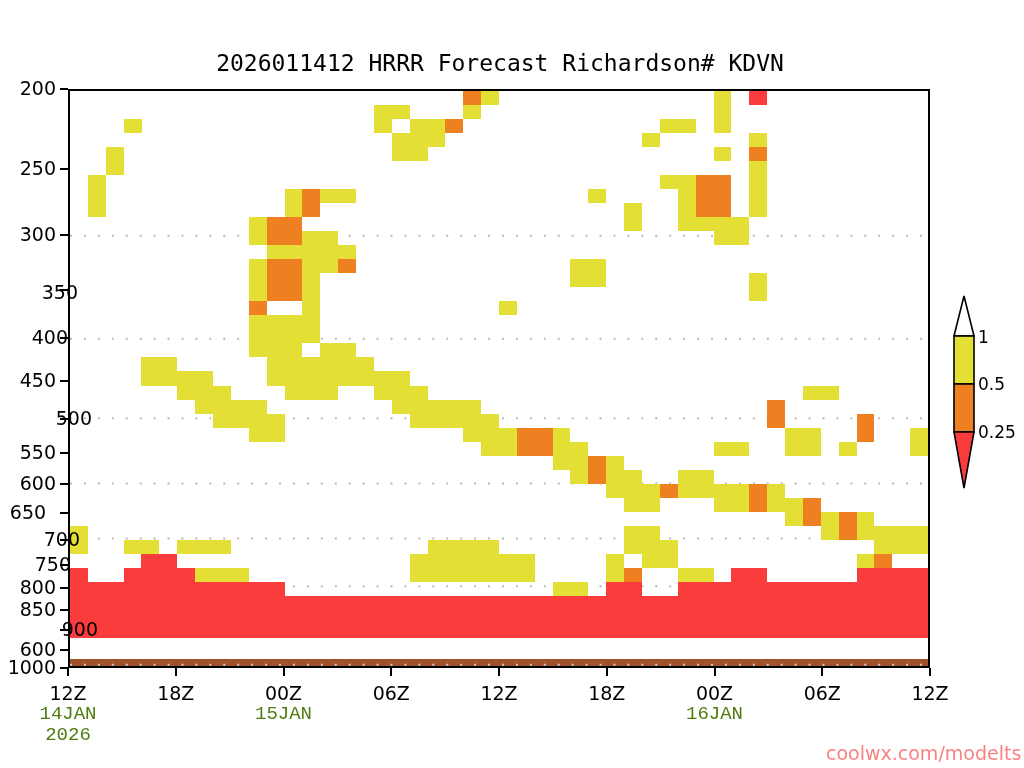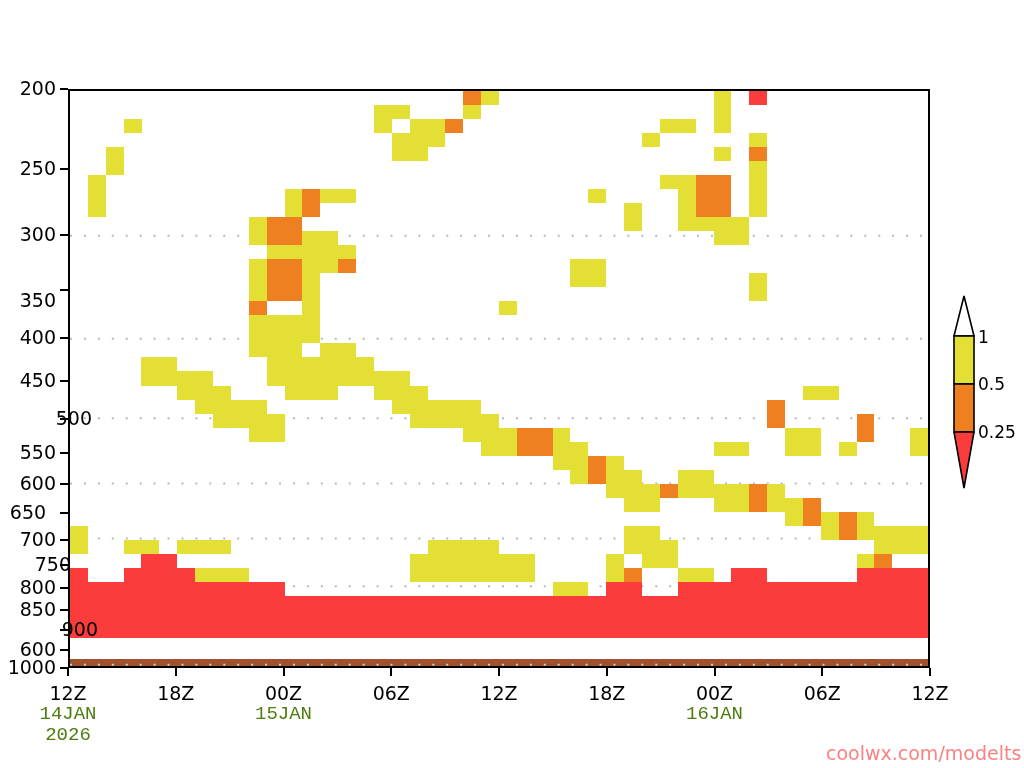--- a/index.html
+++ b/index.html
@@ -132,20 +132,21 @@
     font-family: "DejaVu Sans", sans-serif;
     color: #000000;
     white-space: nowrap;
   }
 </style>
 </head>
 <body>
 
 <div id="root">
 
+  <div id="chart-title">2026011412 HRRR Forecast Richardson# KDVN</div>
 
   <div id="plot-frame">
     <svg id="plot-canvas" viewBox="0 0 862 579" preserveAspectRatio="none">
         <g>
           <line x1="0" x2="862" y1="145.86725948289097" y2="145.86725948289097" stroke="#b8b8b8" stroke-width="2" stroke-dasharray="2 12" stroke-linecap="butt"></line>
           <line x1="0" x2="862" y1="249.3617271244946" y2="249.3617271244946" stroke="#b8b8b8" stroke-width="2" stroke-dasharray="2 12" stroke-linecap="butt"></line>
           <line x1="0" x2="862" y1="329.6382728755054" y2="329.6382728755054" stroke="#b8b8b8" stroke-width="2" stroke-dasharray="2 12" stroke-linecap="butt"></line>
           <line x1="0" x2="862" y1="395.2289866073856" y2="395.2289866073856" stroke="#b8b8b8" stroke-width="2" stroke-dasharray="2 12" stroke-linecap="butt"></line>
           <line x1="0" x2="862" y1="450.68514489124044" y2="450.68514489124044" stroke="#b8b8b8" stroke-width="2" stroke-dasharray="2 12" stroke-linecap="butt"></line>
           <line x1="0" x2="862" y1="498.7234542489892" y2="498.7234542489892" stroke="#b8b8b8" stroke-width="2" stroke-dasharray="2 12" stroke-linecap="butt"></line>
@@ -364,35 +365,35 @@
   </div>
 
   <div id="axis-layer">
       <div class="ytick-mark" style="left: 60px; top: 88px;"></div>
       <div class="ytick-label" style="right: auto; left: 0px; width: 56px; top: 77px;">200</div>
       <div class="ytick-mark" style="left: 60px; top: 168.277px;"></div>
       <div class="ytick-label" style="right: auto; left: 0px; width: 56px; top: 157.277px;">250</div>
       <div class="ytick-mark" style="left: 60px; top: 233.867px;"></div>
       <div class="ytick-label" style="right: auto; left: 0px; width: 56px; top: 222.867px;">300</div>
       <div class="ytick-mark" style="left: 60px; top: 289.323px;"></div>
-      <div class="ytick-label" style="right: auto; left: 0px; width: 56px; top: 289px;">350</div>
+      <div class="ytick-label" style="right: auto; left: 0px; width: 56px; top: 281px; padding-left: 22px;">350</div>
       <div class="ytick-mark" style="left: 60px; top: 337.362px;"></div>
-      <div class="ytick-label" style="right: auto; left: 0px; width: 56px; top: 326.362px;">400</div>
+      <div class="ytick-label" style="right: auto; left: 12px; width: 56px; top: 326.362px;">400</div>
       <div class="ytick-mark" style="left: 60px; top: 379.735px;"></div>
       <div class="ytick-label" style="right: auto; left: 0px; width: 56px; top: 368.735px;">450</div>
       <div class="ytick-mark" style="left: 60px; top: 417.638px;"></div>
       <div class="ytick-label" style="right: auto; left: 0px; width: 56px; top: 406.638px; margin-left: 36px;">500</div>
       <div class="ytick-mark" style="left: 60px; top: 451.926px;"></div>
       <div class="ytick-label" style="right: auto; left: 0px; width: 56px; top: 440.926px;">550</div>
       <div class="ytick-mark" style="left: 60px; top: 483.229px;"></div>
       <div class="ytick-label" style="right: auto; left: 0px; width: 56px; top: 472.229px;">600</div>
       <div class="ytick-mark" style="left: 60px; top: 512.025px;"></div>
       <div class="ytick-label" style="right: auto; left: 0px; width: 56px; top: 501.025px; text-align: center;">650</div>
       <div class="ytick-mark" style="left: 60px; top: 538.685px;"></div>
-      <div class="ytick-label" style="right: auto; left: 0px; width: 56px; top: 527.685px;">700</div>
+      <div class="ytick-label" style="right: auto; left: 0px; width: 56px; top: 527.685px; padding-left: 24px;">700</div>
       <div class="ytick-mark" style="left: 60px; top: 563.506px;"></div>
       <div class="ytick-label" style="right: auto; left: 15px; width: 56px; top: 552.506px;">750</div>
       <div class="ytick-mark" style="left: 60px; top: 586.723px;"></div>
       <div class="ytick-label" style="right: auto; left: 0px; width: 56px; top: 575.723px;">800</div>
       <div class="ytick-mark" style="left: 60px; top: 608.533px;"></div>
       <div class="ytick-label" style="right: auto; left: 0px; width: 56px; top: 597.533px;">850</div>
       <div class="ytick-mark" style="left: 60px; top: 629.096px;"></div>
       <div class="ytick-label" style="right: auto; left: 0px; width: 56px; top: 618.096px; margin-left: 42px;">900</div>
       <div class="ytick-mark" style="left: 60px; top: 648.547px;"></div>
       <div class="ytick-label" style="right: auto; left: 0px; width: 56px; top: 637.547px;">600</div>

